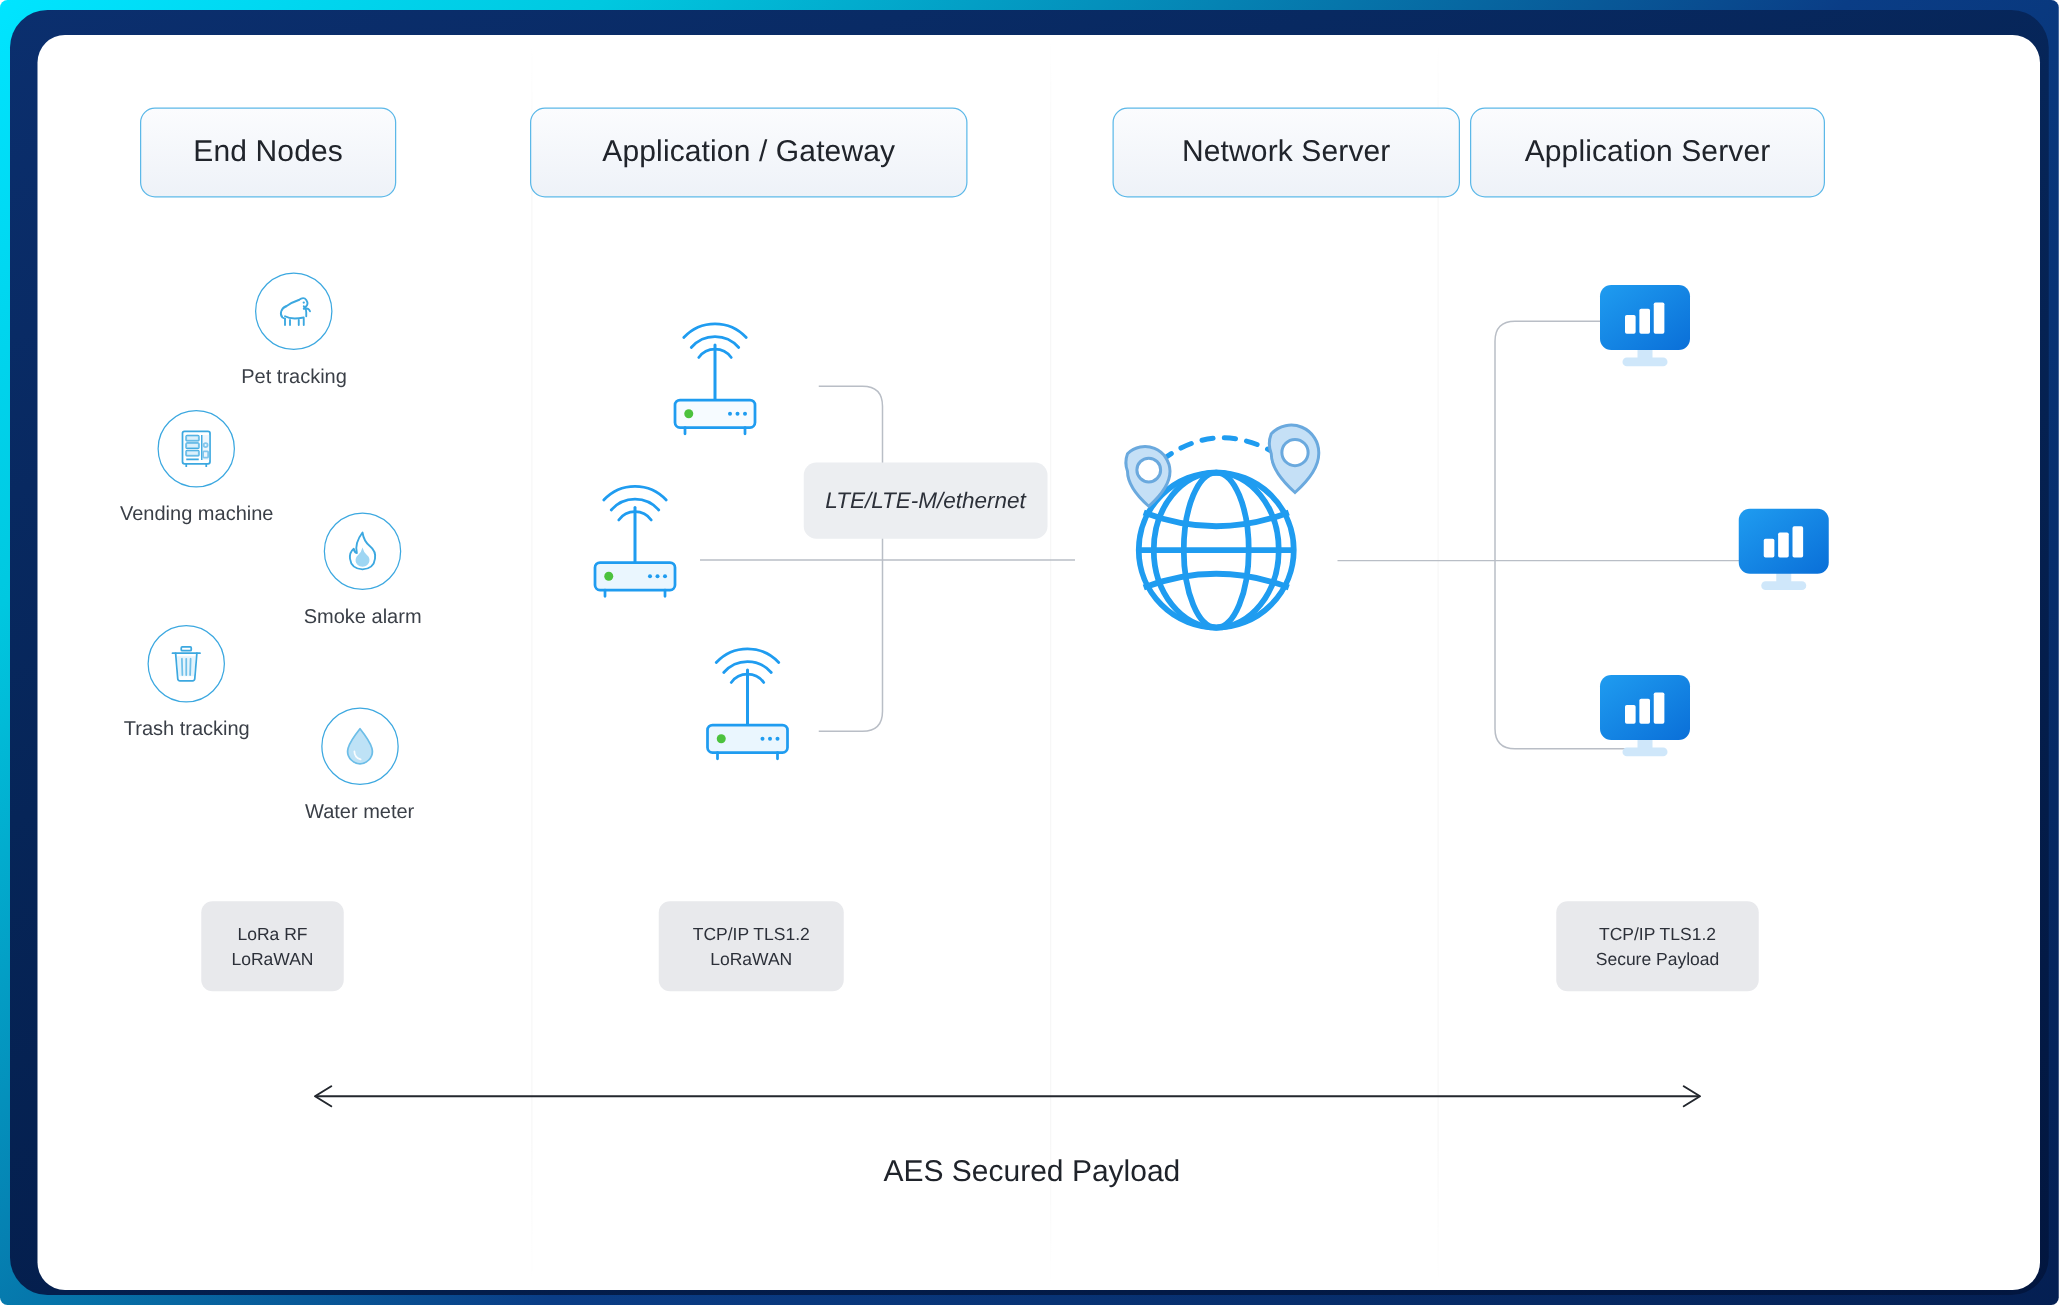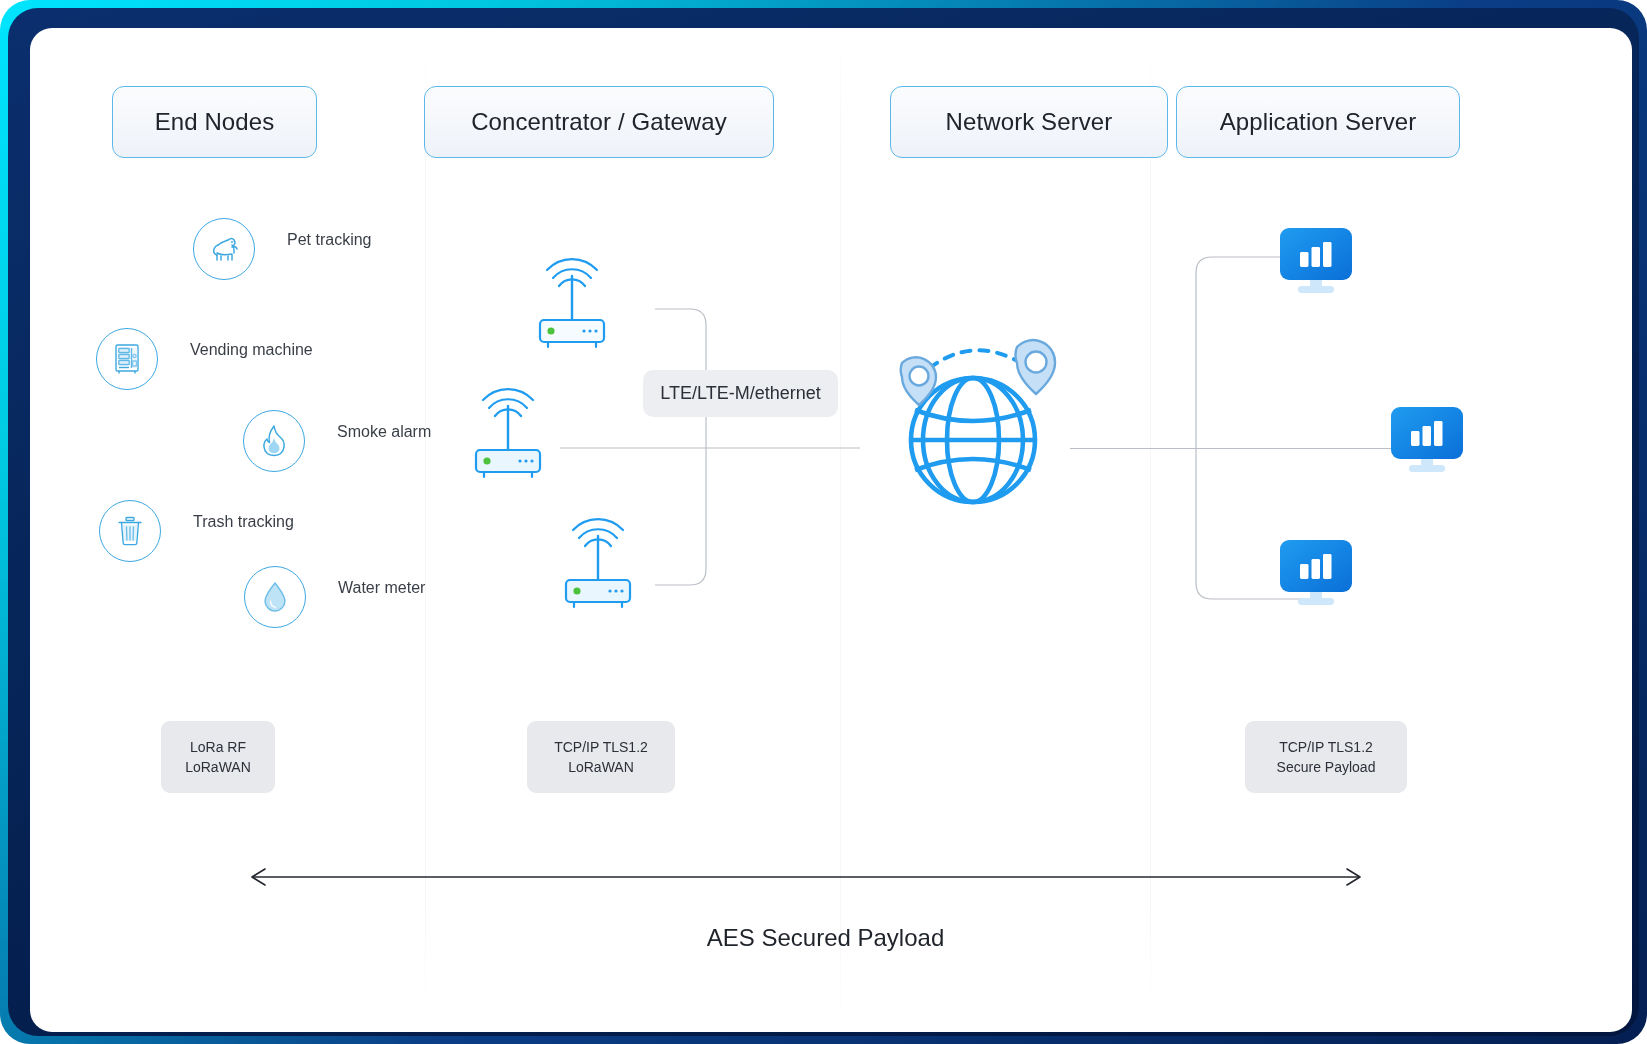--- a/index.html
+++ b/index.html
@@ -15,21 +15,21 @@
     font-family: "Liberation Sans", sans-serif;
   }
 
   
   .frame-outer {
     position: absolute;
     left: 0; top: 0;
     width: 1647px; height: 1044px;
     box-sizing: border-box;
     background: linear-gradient(135deg, #00e5ff 0%, #00c8e0 18%, #0a3d86 55%, #041f52 100%);
-    border-radius: 30px;
+    border-radius: 6px;
     padding: 2px;
   }
   .frame-mid {
     position: absolute;
     left: 8px; top: 8px;
     width: 1631px; height: 1028px;
     box-sizing: border-box;
     background: linear-gradient(160deg, #0b2f6e 0%, #062558 40%, #02163f 100%);
     border-radius: 30px;
   }
@@ -66,21 +66,22 @@
     color: #20242b;
     font-size: 24px;
     letter-spacing: 0.1px;
     white-space: nowrap;
   }
 
   
   .node-item {
     position: absolute;
     display: flex;
-    gap: 32px;
+    flex-direction: column;
+    align-items: center;
   }
   .node-circle {
     width: 62px; height: 62px;
     border-radius: 50%;
     border: 1.6px solid #3ca8e0;
     display: flex;
     align-items: center;
     justify-content: center;
     box-sizing: border-box;
     background: #ffffff;
@@ -157,21 +158,21 @@
     <div class="canvas">
 
       <div class="col-sep" style="left:395px;"></div>
       <div class="col-sep" style="left:810px;"></div>
       <div class="col-sep" style="left:1120px;"></div>
 
       <div class="header-pill" style="left:82px;  top:58px;  width:205px;">
         <span>End Nodes</span>
       </div>
       <div class="header-pill" style="left:394px; top:58px;  width:350px;">
-        <span>Concentrator / Gateway</span>
+        <span>Application / Gateway</span>
       </div>
       <div class="header-pill" style="left:840px; top:58px;  width:278px;margin-left:20px;">
         <span>Network Server</span>
       </div>
       <div class="header-pill" style="left:1146px; top:58px; width:284px;">
         <span>Application Server</span>
       </div>
 
       <div class="connector">
         <svg width="300" height="330" viewBox="0 0 300 330" style="position:absolute;left:530px;top:265px;">
@@ -315,21 +316,21 @@
           <path d="M46 30 L46 74" fill="none" stroke="#1f9cf0" stroke-width="2.4" stroke-linecap="round"></path>
           <rect x="14" y="74" width="64" height="22" rx="4" fill="#eaf6fe" stroke="#1f9cf0" stroke-width="2.2"></rect>
           <circle cx="25" cy="85" r="3.6" fill="#4cc23d"></circle>
           <circle cx="58" cy="85" r="1.6" fill="#1f9cf0"></circle>
           <circle cx="64" cy="85" r="1.6" fill="#1f9cf0"></circle>
           <circle cx="70" cy="85" r="1.6" fill="#1f9cf0"></circle>
           <path d="M22 96 L22 101 M70 96 L70 101" stroke="#1f9cf0" stroke-width="2.2" stroke-linecap="round"></path>
         </svg>
       </div>
 
-      <div class="chip-single" style="left:613px; top:342px; width:195px; height:47px;">
+      <div class="chip-single" style="left:613px; top:342px; width:195px; height:61px;font-style:italic;">
         <span>LTE/LTE-M/ethernet</span>
       </div>
 
       <div class="globe" style="left:840px; top:290px;">
         <svg width="200" height="200" viewBox="0 0 200 200">
 
           <path d="M46 62 Q 100 8 162 52" fill="none" stroke="#1f9cf0" stroke-width="4" stroke-linecap="round" stroke-dasharray="9 9"></path>
 
           <g fill="none" stroke="#1f9cf0" stroke-width="4.6">
             <circle cx="103" cy="122" r="62"></circle>

